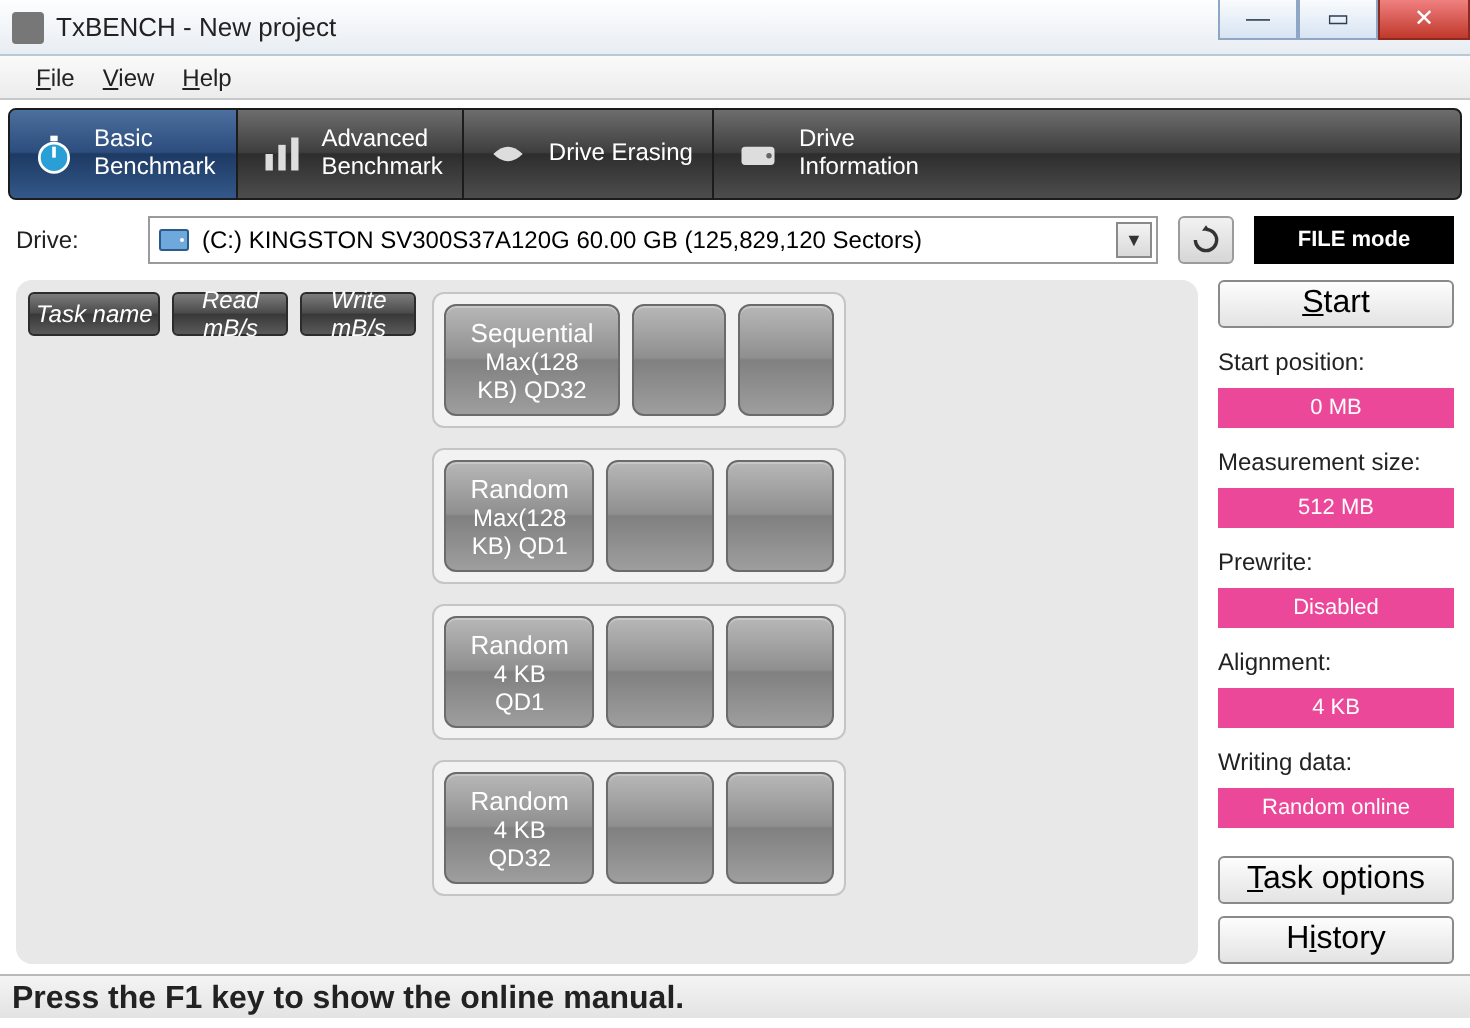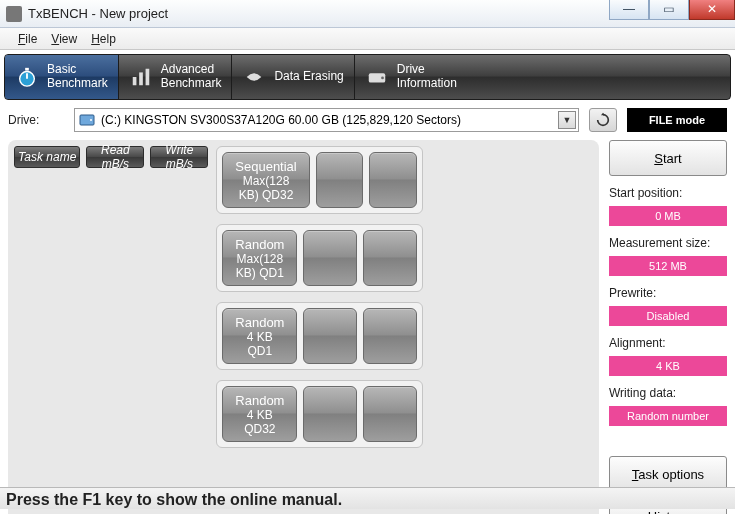--- a/index.html
+++ b/index.html
@@ -41,21 +41,21 @@
 .hdr { flex: 1; height: 22px; background: linear-gradient(#7c7c7c,#4a4a4a 48%,#383838 50%,#5a5a5a); border: 1px solid #2c2c2c; border-radius: 3px; color: #fff; font-style: italic; font-size: 12px; display:flex;align-items:center;justify-content:center; }
 .hdr.name { flex: 1.15; }
 .task-rows { display: flex; flex-direction: column; gap: 10px; }
 .task { display: flex; gap: 6px; background: #f2f2f2; border: 1px solid #c5c5c5; border-radius: 6px; padding: 5px; }
 .cell { flex: 1; height: 56px; border: 1px solid #6b6b6b; border-radius: 6px; background: linear-gradient(#b7b7b7,#8f8f8f 48%,#808080 50%,#9e9e9e); color: #fff; padding: 10px 12px; font-size: 13px; display:flex; flex-direction:column; justify-content:center; box-shadow: inset 0 1px 0 rgba(255,255,255,.25);}
 .cell.name { flex: 1.15; }
 .cell .l2 { font-size: 12px; }
 
 
 .right { width: 118px; display: flex; flex-direction: column; gap: 6px; }
-.wbtn { height: 36px; background: linear-gradient(#fdfdfd,#e3e3e3); border: 1px solid #8a8a8a; border-radius: 3px; font-size: 13px; display:flex;align-items:center;justify-content:center; }
+.wbtn { height: 24px; background: linear-gradient(#fdfdfd,#e3e3e3); border: 1px solid #8a8a8a; border-radius: 3px; font-size: 16px; display:flex;align-items:center;justify-content:center; }
 .paramlbl { font-size: 12px; color: #222; margin-top: 4px; }
 .paramval { height: 20px; background: #ec4899; color: #fff; font-size: 11px; display:flex;align-items:center;justify-content:center; }
 
 
 .status { position: absolute; bottom: 5px; left: 0; right: 0; height: 22px; background: linear-gradient(#f4f4f4,#e3e3e3); border-top: 1px solid #b9b9b9; font-size: 16px; color: #222; padding: 3px 6px; font-weight: bold; }
 </style>
 </head>
 <body>
 
 <div class="titlebar">
@@ -101,21 +101,21 @@
         <div>Benchmark</div>
       </div>
   </div>
   <div class="tab">
     <div class="ticon">
       <svg width="22" height="22" viewBox="0 0 24 24">
           <path d="M4 12 Q12 4 20 12 Q12 20 4 12" fill="#ddd"></path>
         </svg>
     </div>
     <div class="ttext">
-        <div>Data Erasing</div>
+        <div>Drive Erasing</div>
       </div>
   </div>
   <div class="tab" style="border-right:none;">
     <div class="ticon">
       <svg width="22" height="22" viewBox="0 0 24 24">
           <rect x="3" y="8" width="18" height="10" rx="2" fill="#ddd"></rect>
           <circle cx="18" cy="13" r="1.5" fill="#666"></circle>
         </svg>
     </div>
     <div class="ttext">
@@ -193,22 +193,22 @@
       </div>
     <div class="paramlbl">Start position:</div>
     <div class="paramval">0 MB</div>
     <div class="paramlbl">Measurement size:</div>
     <div class="paramval">512 MB</div>
     <div class="paramlbl">Prewrite:</div>
     <div class="paramval">Disabled</div>
     <div class="paramlbl">Alignment:</div>
     <div class="paramval">4 KB</div>
     <div class="paramlbl">Writing data:</div>
-    <div class="paramval">Random number</div>
-    <div class="wbtn" style="margin-top:24px;">
+    <div class="paramval">Random online</div>
+    <div class="wbtn" style="margin-top:8px;">
         <span><u>T</u>ask options</span>
       </div>
     <div class="wbtn">
         <span>H<u>i</u>story</span>
       </div>
   </div>
 </div>
 
 <div class="status">Press the F1 key to show the online manual.</div>
 

